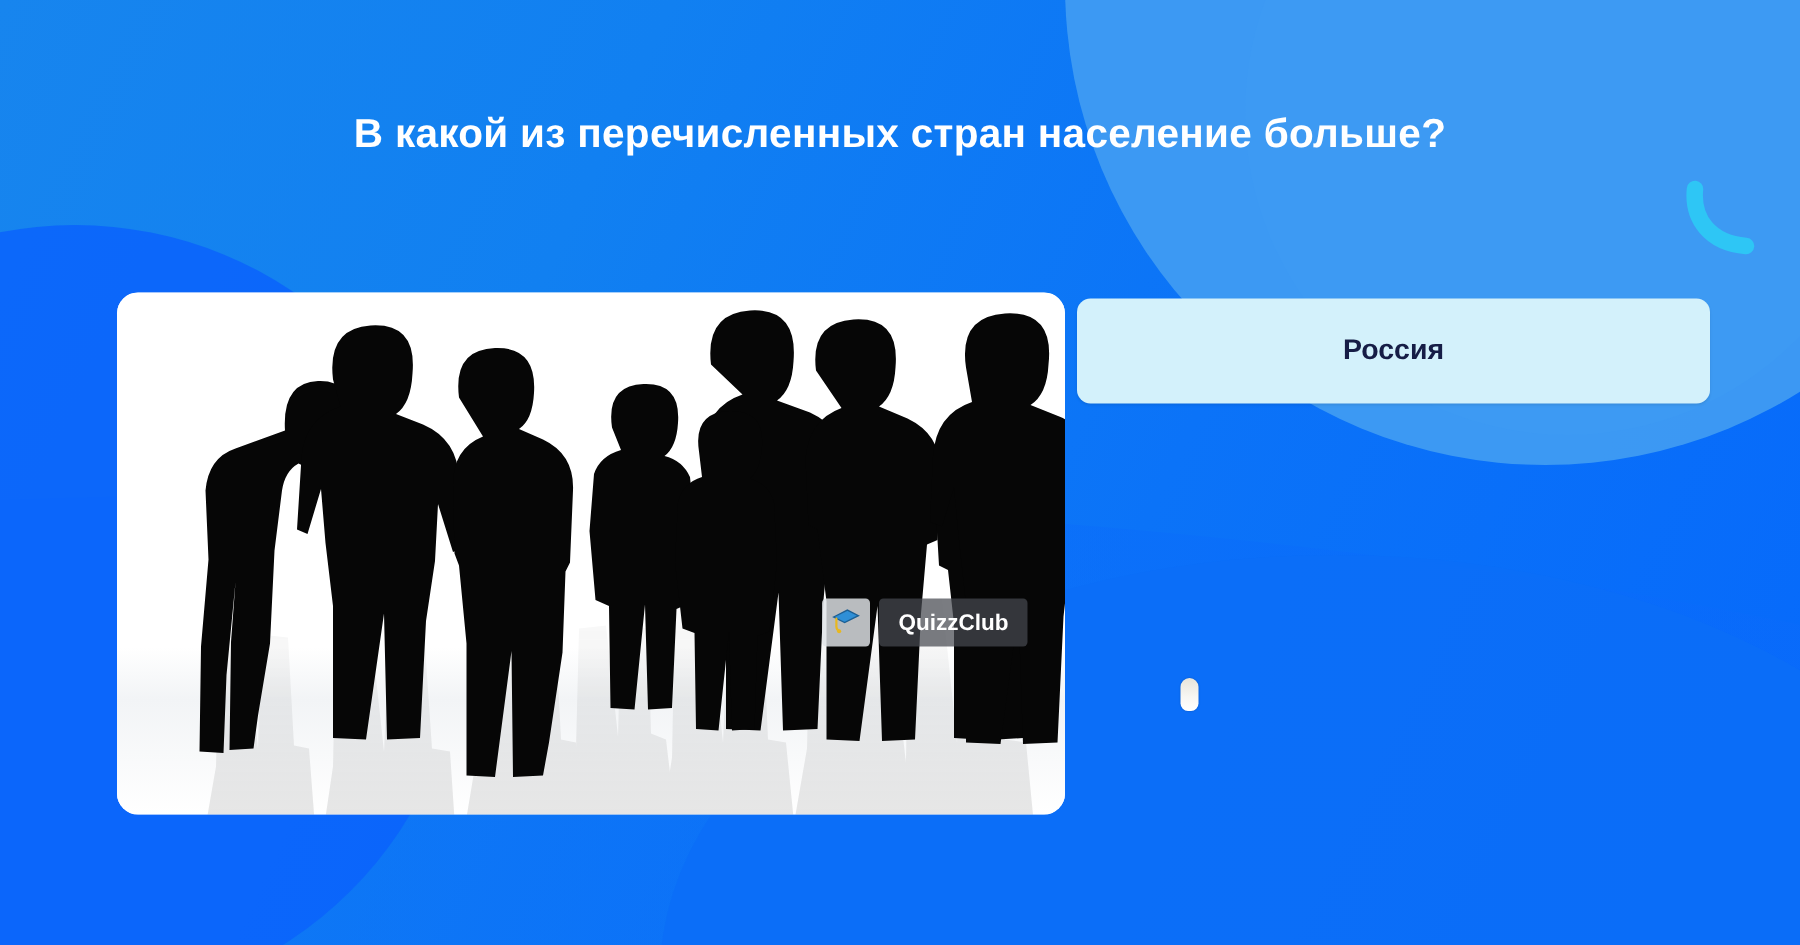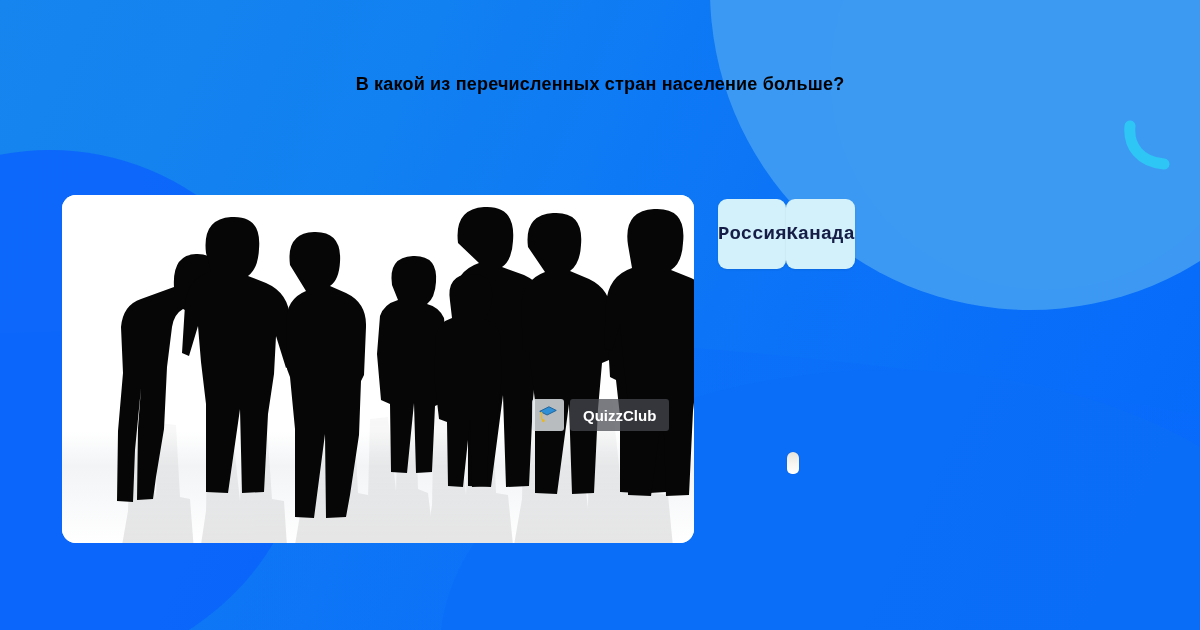--- a/index.html
+++ b/index.html
@@ -58,31 +58,31 @@
     position:absolute;
     left:1122px; top:120px;
     width:52px; height:52px;
   }
 
   
   #title {
     position:absolute;
     left:0; right:0; top:74px;
     text-align:center;
-    color:#000000;
-    font-size:18px;
+    color:#ffffff;
+    font-size:27px;
     font-weight:bold;
     letter-spacing:.2px;
     white-space:nowrap;
   }
 
   
   #image-card {
     position:absolute;
-    left:62px; top:195px;
+    left:78px; top:195px;
     width:632px; height:348px;
     background:#ffffff;
     border-radius:14px;
     overflow:hidden;
   }
   .photo {
     position:absolute; inset:0;
     background:
       linear-gradient(180deg,#ffffff 0%,#ffffff 68%,#f2f4f6 78%,#ffffff 100%);
   }
@@ -114,21 +114,21 @@
     font-size:15px;
     font-weight:bold;
     display:flex; align-items:center;
   }
 
   
   #answers {
     position:absolute;
     left:718px; top:199px;
     width:422px;
-    display:flex; flex-direction:row; font-family:Liberation Mono, monospace;
+    display:flex; flex-direction:column; gap:15px;
   }
   .answer {
     height:70px;
     background:#d3f1fb;
     border-radius:9px;
     display:flex; align-items:center; justify-content:center;
     color:#161d46;
     font-size:19px;
     font-weight:bold;
     box-shadow:0 1px 2px rgba(0,0,0,.10);
@@ -211,18 +211,15 @@
       </svg>
     </div>
     <div class="wm-label">QuizzClub</div>
   </div>
 </div>
 
 <div id="answers">
   <div class="answer">
     <span>Россия</span>
   </div>
-  <div class="answer">
-    <span>Канада</span>
-  </div>
 </div>
 
 <div id="drag-handle"></div>
 
 </body></html>

